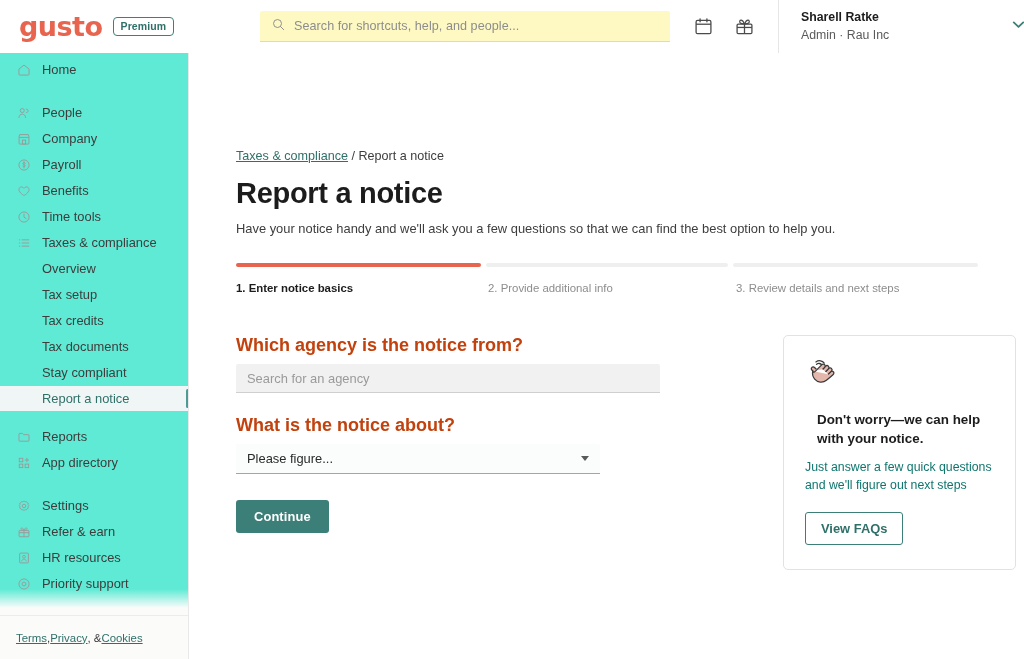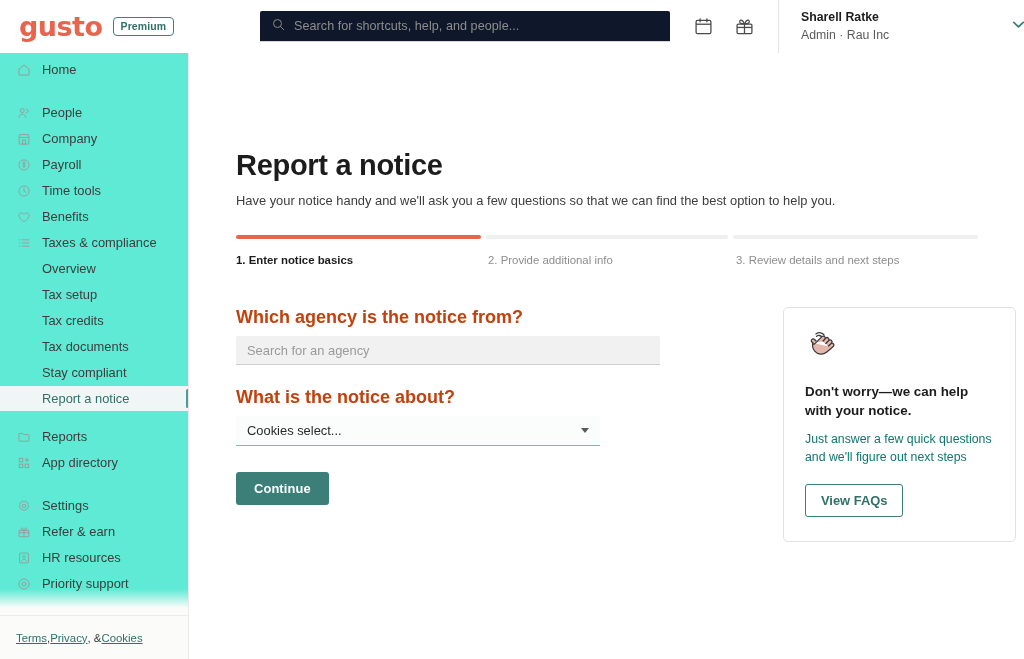--- a/index.html
+++ b/index.html
@@ -47,21 +47,21 @@
   }
   .search-zone {
     flex: 1 1 auto;
     display: flex; align-items: center;
     padding-left: 71px;
     gap: 0;
     height: 53px;
   }
   .searchbox {
     width: 410px; height: 31px;
-    background: #0f172a;
+    background: #fef9c3;
     border-bottom: 1px solid #d8d8d8;
     display: flex; align-items: center;
     gap: 9px;
     padding: 0 12px;
     border-radius: 2px 2px 0 0;
   }
   .searchbox .ph {
     font-size: 12.6px; color: #8d8d8d;
     letter-spacing: 0.05px;
   }
@@ -200,21 +200,21 @@
   
   .card-col { flex: 0 0 auto; margin-left: 37px; }
   .help-card {
     width: 233px;
     border: 1px solid #e2e2e2;
     border-radius: 5px;
     background: #fff;
     padding: 22px 21px 24px 21px;
   }
   .wave { margin-bottom: 14px; }
-  .help-title { font-size: 13.4px; font-weight: 700; color: #1c1c1c; line-height: 1.42; margin-bottom: 11px; }
+  .help-title { font-size: 13.4px; font-weight: 700; color: #1c1c1c; line-height: 1.42; margin-bottom: 11px; margin-left: 12px; }
   .help-body { font-size: 12.3px; color: #0f766e; line-height: 1.45; margin-bottom: 17px; }
   .btn-outline {
     display: inline-flex; align-items: center; justify-content: center;
     height: 33px; padding: 0 15px;
     border: 1px solid #3c7f78; color: #2f7069;
     background: #fff; font-size: 12.9px; font-weight: 700;
     border-radius: 3px; cursor: pointer;
   }
 </style>
 </head>
@@ -321,34 +321,34 @@
               <path d="M9.6 6.1C9.3 5.5 8.7 5.2 8 5.2C7.2 5.2 6.6 5.7 6.6 6.3C6.6 7.9 9.5 7.2 9.5 8.9C9.5 9.6 8.8 10.1 8 10.1C7.3 10.1 6.7 9.8 6.4 9.2" stroke="#9a9a9a" stroke-width="0.95" stroke-linecap="round"></path>
               <line x1="8" y1="4.1" x2="8" y2="11.3" stroke="#9a9a9a" stroke-width="0.95" stroke-linecap="round"></line>
             </svg>
           </span>
           <span>Payroll</span>
         </div>
 
         <div class="nav-item">
           <span class="ico">
             <svg width="14" height="14" viewBox="0 0 16 16" fill="none">
+              <path d="M8 13.2C8 13.2 2.2 10 2.2 6.3C2.2 4.6 3.5 3.3 5.1 3.3C6.3 3.3 7.4 4 8 5C8.6 4 9.7 3.3 10.9 3.3C12.5 3.3 13.8 4.6 13.8 6.3C13.8 10 8 13.2 8 13.2Z" stroke="#9a9a9a" stroke-width="1.05" stroke-linejoin="round"></path>
+            </svg>
+          </span>
+          <span>Benefits</span>
+        </div>
+
+        <div class="nav-item">
+          <span class="ico">
+            <svg width="14" height="14" viewBox="0 0 16 16" fill="none">
               <circle cx="8" cy="8" r="5.8" stroke="#9a9a9a" stroke-width="1.05"></circle>
               <path d="M8 4.6V8.2L10.3 9.7" stroke="#9a9a9a" stroke-width="1.05" stroke-linecap="round" stroke-linejoin="round"></path>
             </svg>
           </span>
           <span>Time tools</span>
-        </div>
-
-        <div class="nav-item">
-          <span class="ico">
-            <svg width="14" height="14" viewBox="0 0 16 16" fill="none">
-              <path d="M8 13.2C8 13.2 2.2 10 2.2 6.3C2.2 4.6 3.5 3.3 5.1 3.3C6.3 3.3 7.4 4 8 5C8.6 4 9.7 3.3 10.9 3.3C12.5 3.3 13.8 4.6 13.8 6.3C13.8 10 8 13.2 8 13.2Z" stroke="#9a9a9a" stroke-width="1.05" stroke-linejoin="round"></path>
-            </svg>
-          </span>
-          <span>Benefits</span>
         </div>
 
         <div class="nav-item">
           <span class="ico">
             <svg width="14" height="14" viewBox="0 0 16 16" fill="none">
               <g stroke="#9a9a9a" stroke-width="1.05" stroke-linecap="round">
                 <line x1="5.8" y1="4.4" x2="13.4" y2="4.4"></line>
                 <line x1="5.8" y1="8" x2="13.4" y2="8"></line>
                 <line x1="5.8" y1="11.6" x2="13.4" y2="11.6"></line>
                 <line x1="2.7" y1="4.4" x2="3.1" y2="4.4"></line>
@@ -458,20 +458,23 @@
         <span style="color:#2f7069;text-decoration:underline;">Terms</span>
           <span>, </span>
           <span style="color:#2f7069;text-decoration:underline;">Privacy</span>
           <span>, &amp; </span>
           <span style="color:#2f7069;text-decoration:underline;">Cookies</span>
       </div>
     </nav>
 
     <main class="main">
 
+      <div class="crumb">
+        <a href="#">Taxes &amp; compliance</a><span class="sep"> / </span><span>Report a notice</span>
+      </div>
 
       <h1 class="page-title">Report a notice</h1>
       <div class="page-desc">Have your notice handy and we'll ask you a few questions so that we can find the best option to help you.</div>
 
       <div class="stepper">
         <div class="step-bars">
           <div class="step-bar s1 done"></div>
           <div class="step-bar s2"></div>
           <div class="step-bar s3"></div>
         </div>
@@ -488,21 +491,21 @@
 
           <div class="field-label">Which agency is the notice from?</div>
           <div class="text-input">
             <span>Search for an agency</span>
           </div>
 
           <div class="field-gap"></div>
 
           <div class="field-label">What is the notice about?</div>
           <div class="select-input">
-            <span>Cookies select...</span>
+            <span>Please figure...</span>
             <span class="caret"></span>
           </div>
 
           <button class="btn-primary">Continue</button>
         </div>
 
         <div class="card-col">
           <div class="help-card">
             <div class="wave">
               <svg width="34" height="34" viewBox="0 0 40 40" fill="none">

